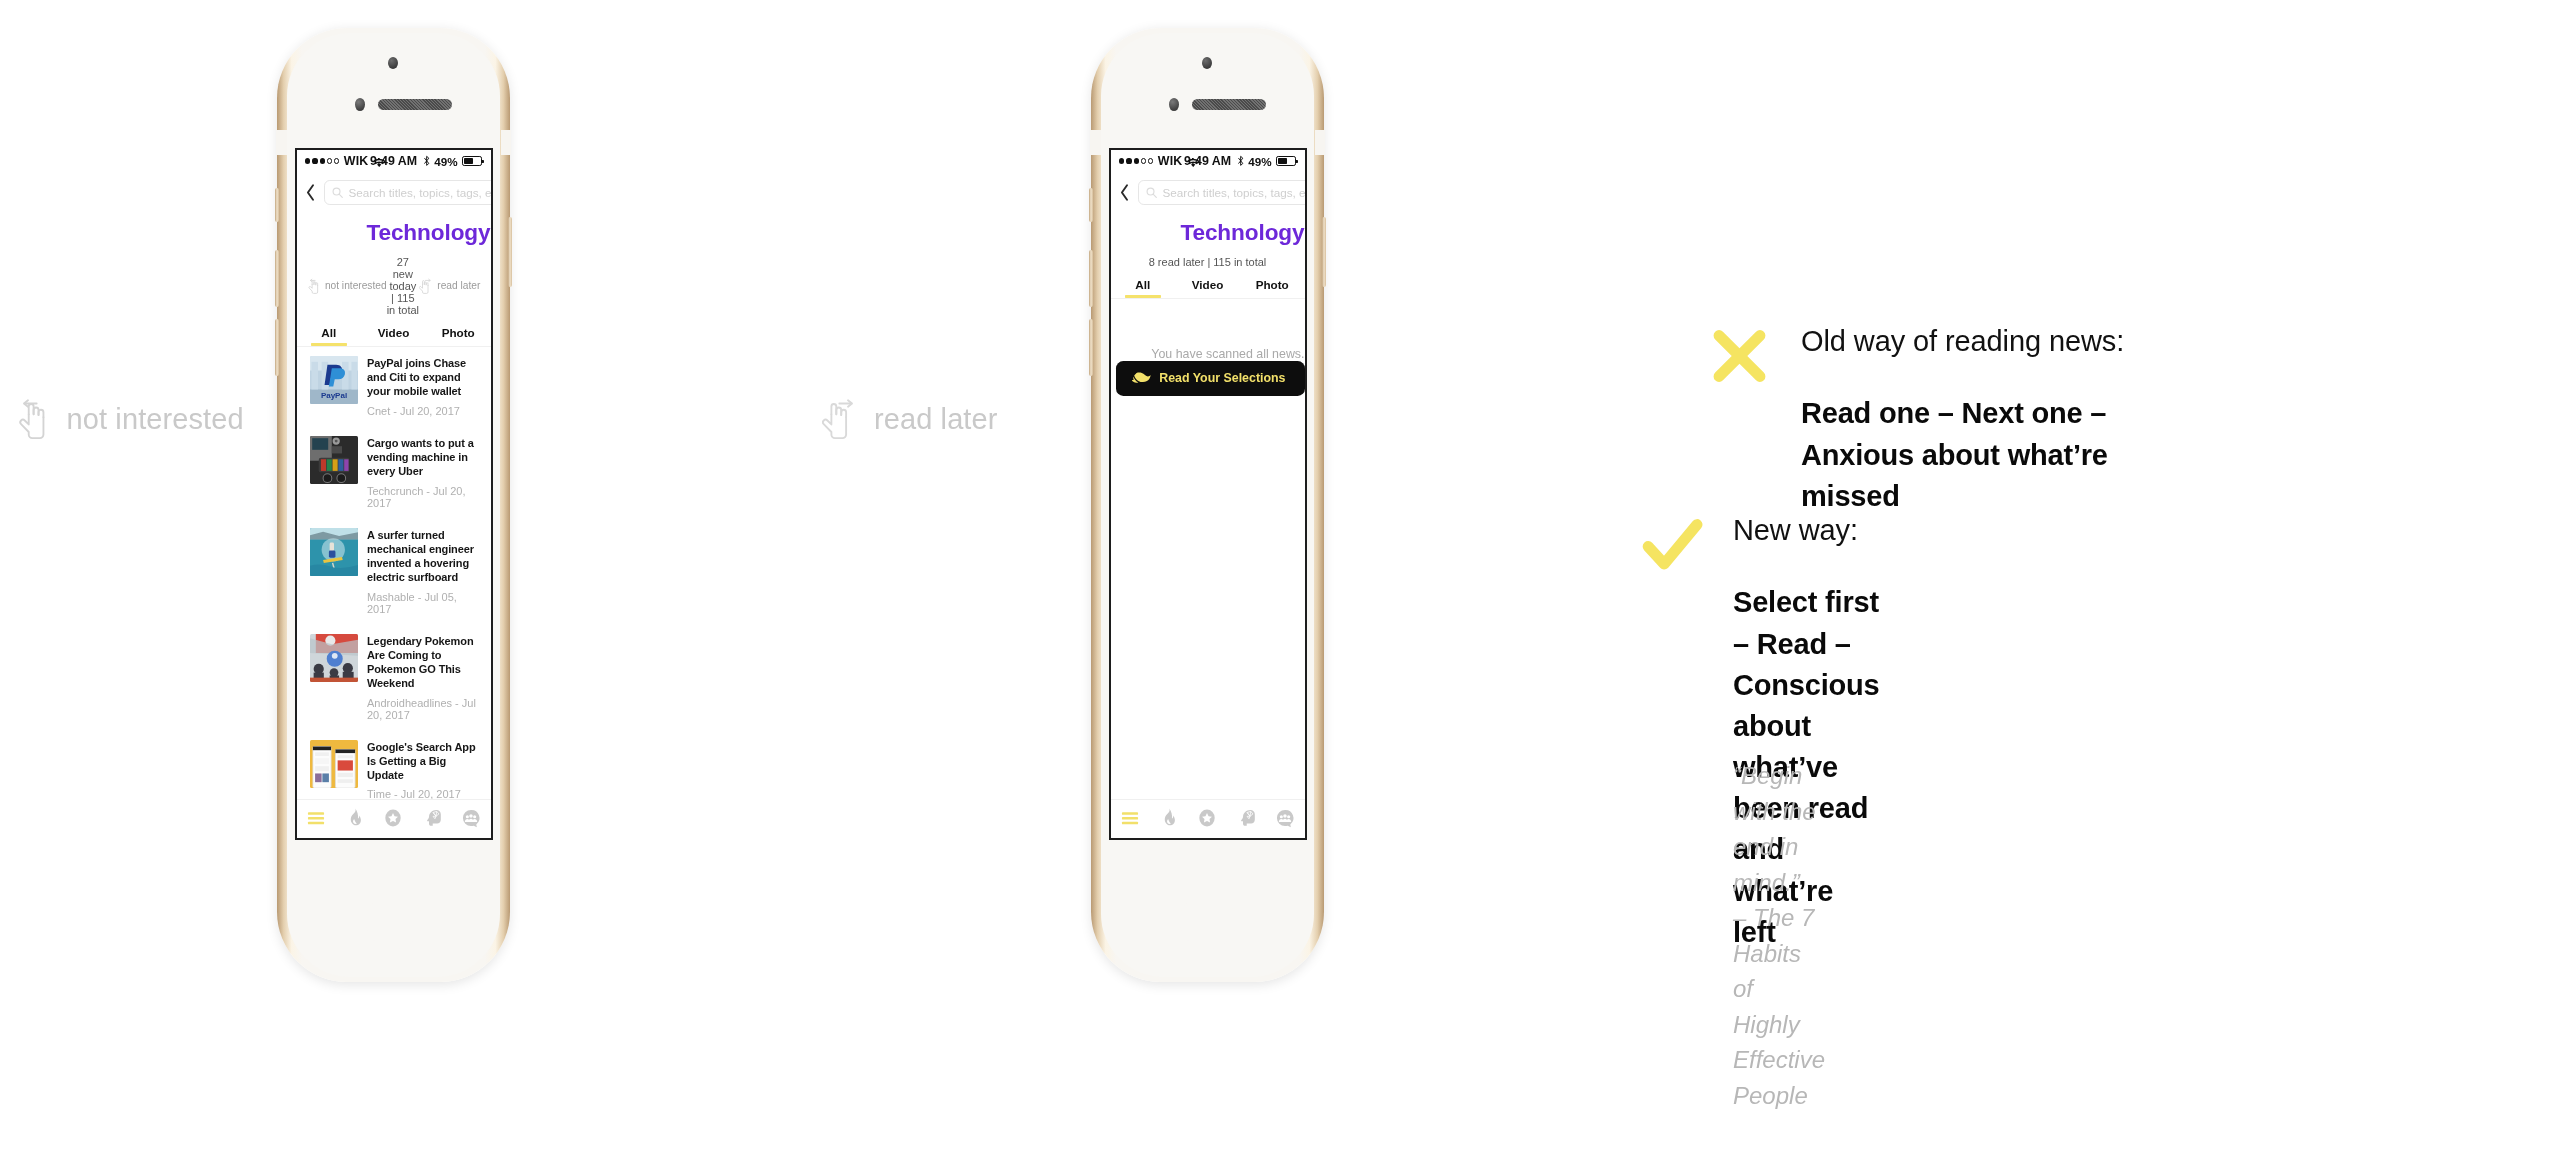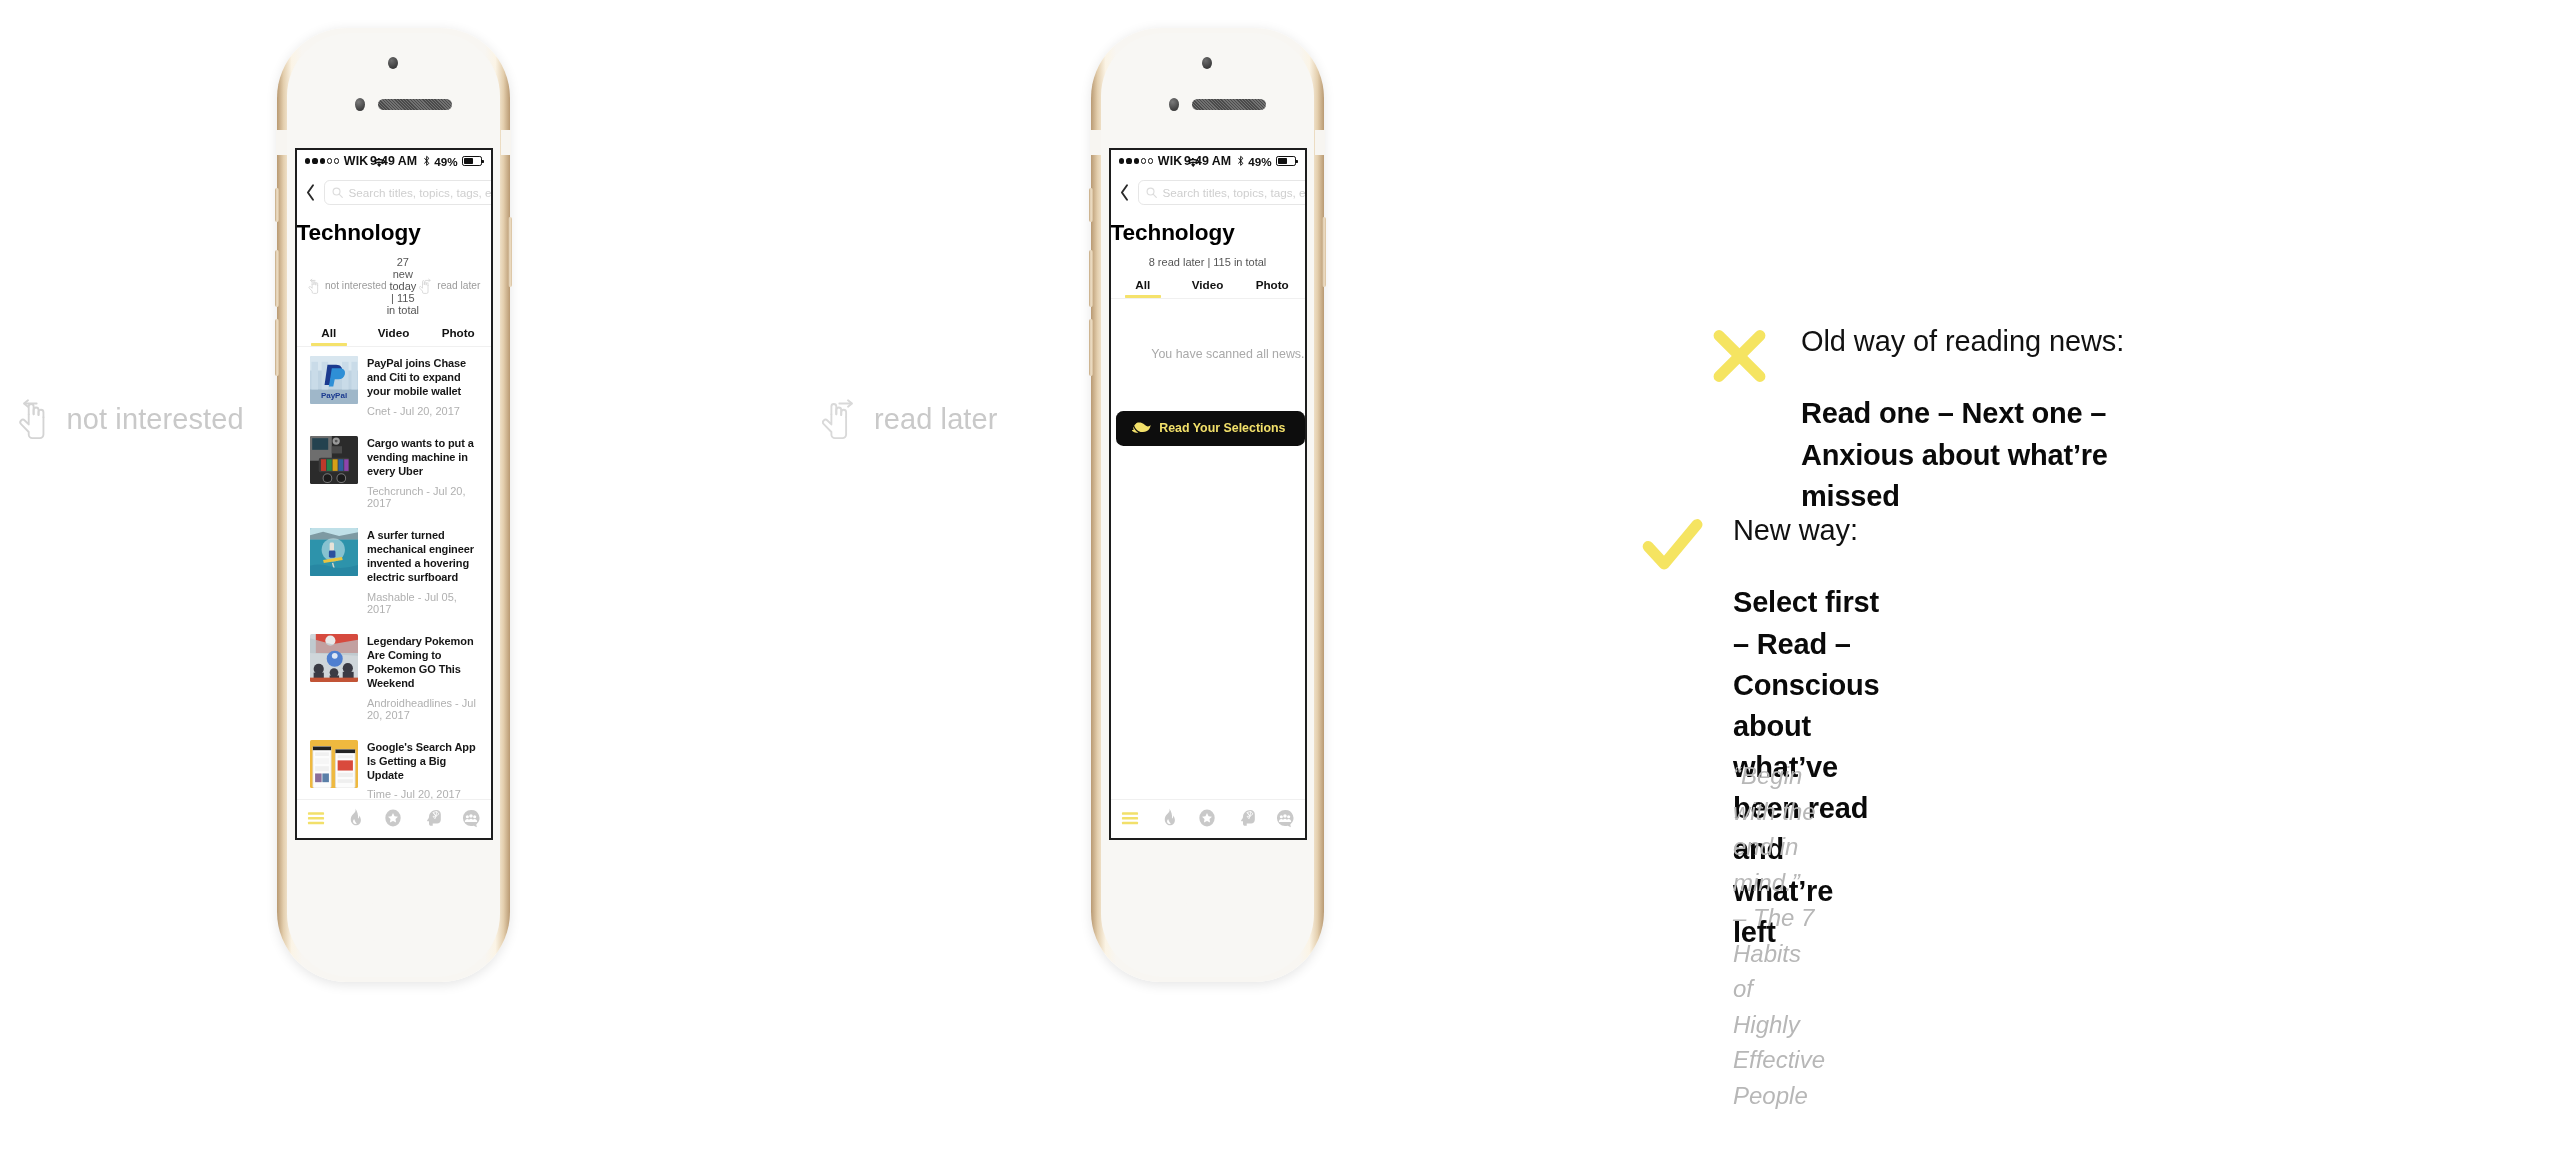--- a/index.html
+++ b/index.html
@@ -188,24 +188,24 @@
     font-size: 11.7px;
     color: #cfcfcf;
     font-family: "Liberation Sans", sans-serif;
     white-space: nowrap;
     overflow: hidden;
   }
 
   
   .cat-title {
     flex: 0 0 auto;
-    text-align: left;
+    text-align: right;
     font-size: 22.6px;
     font-weight: 700;
-    color: #000000;
+    color: #6d28d9;
     letter-spacing: -0.1px;
     padding-top: 8.7px;
     font-family: "Liberation Sans", sans-serif;
   }
   .meta-row {
     flex: 0 0 auto;
     display: flex;
     align-items: center;
     padding: 9.5px 10.2px 0 10.2px;
     font-size: 10.2px;
@@ -279,21 +279,20 @@
     display: flex;
     flex-direction: column;
     align-items: flex-end;
   }
   .empty-msg {
     margin-top: 48px;
     font-size: 12.4px;
     color: #a9a9a9;
   }
   .cta-btn {
-    margin-top: 50px;
     background: #0d0d0d;
     color: #f2e06a;
     border-radius: 7.3px;
     padding: 9.5px 19px 10.2px 16px;
     display: flex;
     align-items: center;
     gap: 8.7px;
     font-size: 12.4px;
     font-weight: 700;
     cursor: pointer;

